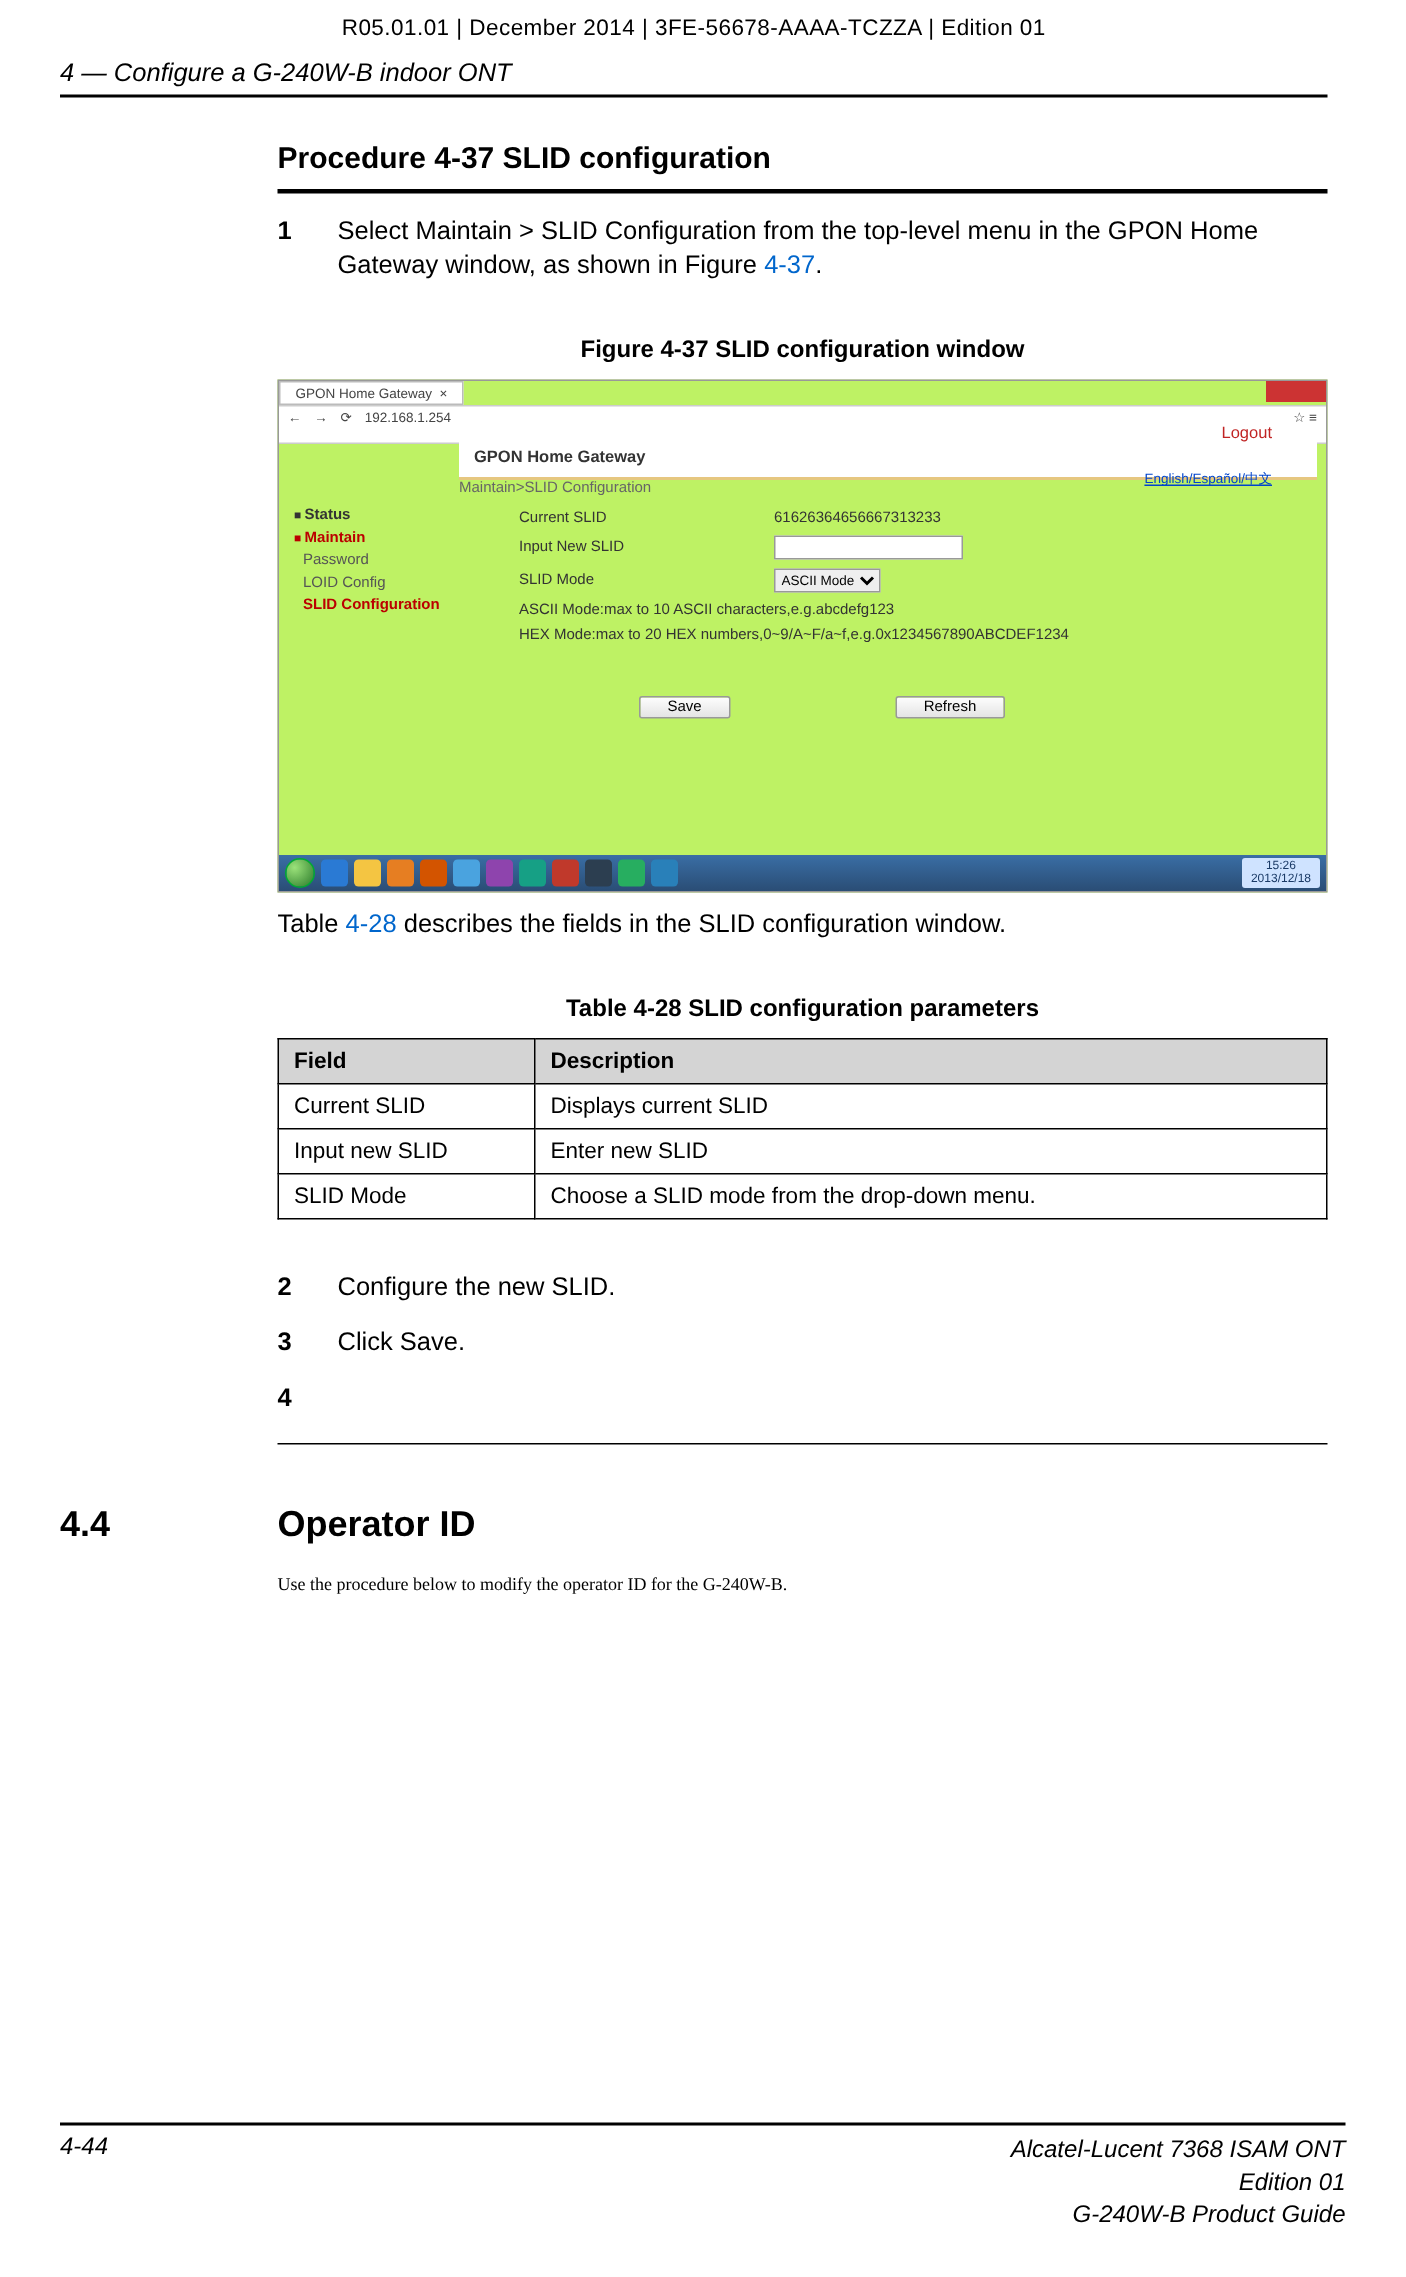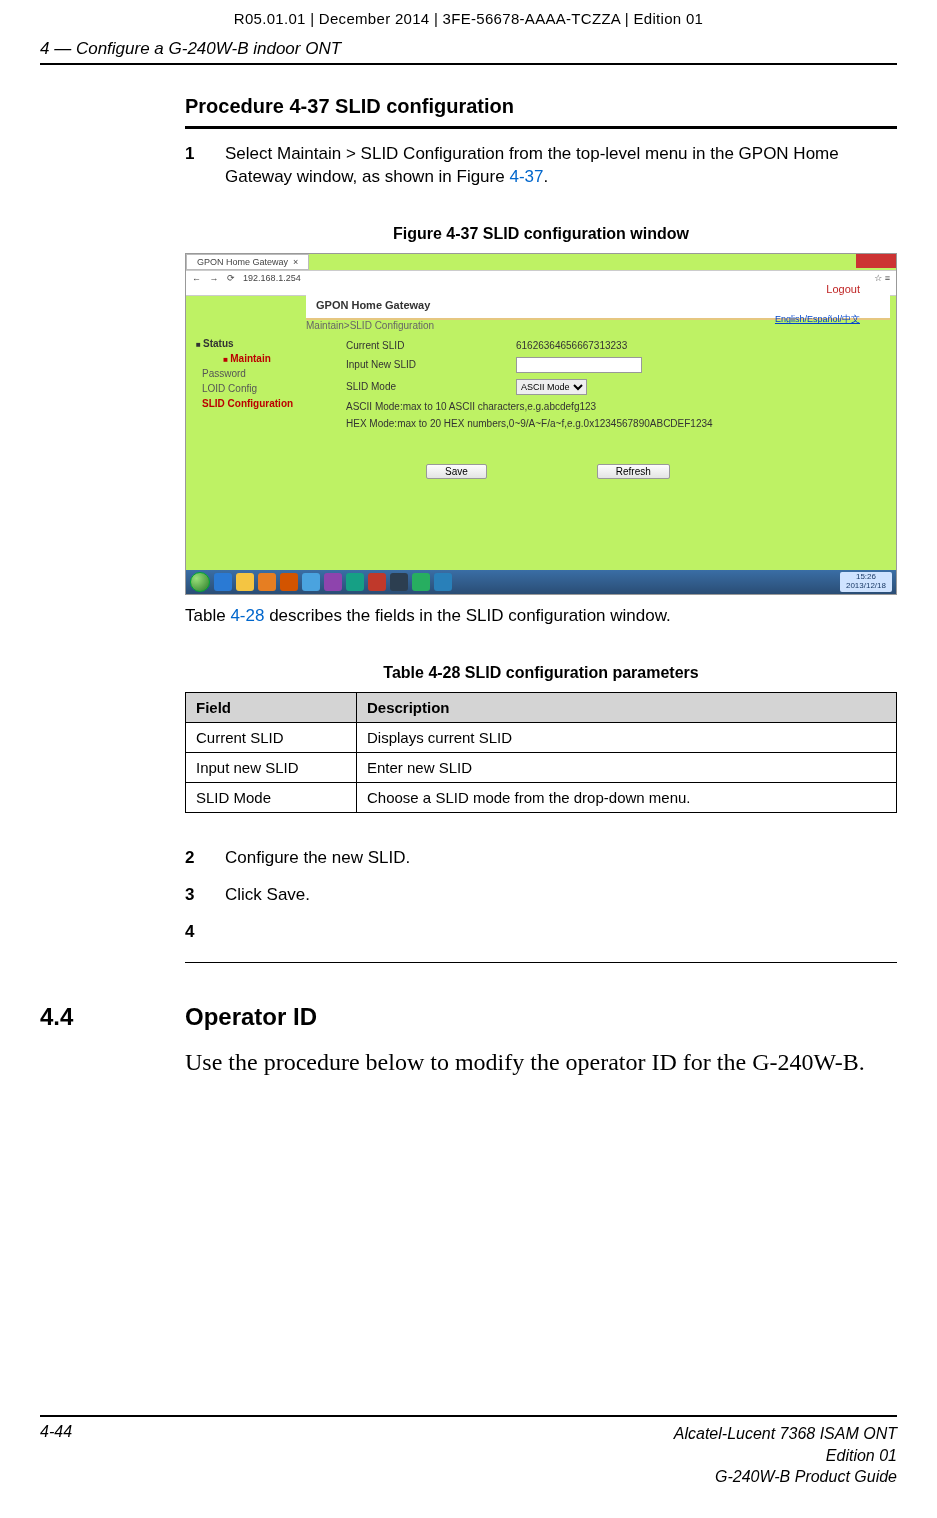--- a/index.html
+++ b/index.html
@@ -7,21 +7,21 @@
     margin: 0;
     padding: 0;
     background: #fff;
     color: #000;
     font-size: 16px;
   }
   .page {
     width: 937px;
     min-height: 1518px;
     margin: 0 auto;
-    padding: 10px 40px 30px 40px;
+    padding: 10px 52px 30px 40px;
     box-sizing: border-box;
     position: relative;
   }
   .top-version {
     text-align: center;
     font-size: 15px;
     letter-spacing: 0.3px;
     margin-bottom: 12px;
     font-family: "Segoe UI", Arial, sans-serif;
   }
@@ -121,21 +121,21 @@
   .ss-header .lang { color:#0044cc; text-decoration:underline; font-size:9px; }
   .ss-bc {
     position:absolute; top:66px; left:120px; color:#666; font-size:10px;
   }
   .ss-side {
     position:absolute; top:82px; left:6px; width:110px;
     font-size:10px;
   }
   .ss-side div { padding:2px 4px; }
   .ss-side .grp { font-weight:700; color:#333; }
-  .ss-side .grp.m { color:#b00;text-align:center; }
+  .ss-side .grp.m { color:#b00; }
   .ss-side .sub { padding-left:10px; color:#555; }
   .ss-side .sub.act { color:#b00; font-weight:700; }
   .ss-side .grp::before { content:"■ "; font-size:8px; }
   .ss-form {
     position:absolute; top:86px; left:160px; right:20px;
     font-size:10px; color:#333;
   }
   .ss-form .row { display:flex; margin-bottom:6px; align-items:center; }
   .ss-form .row .lbl { width:170px; }
   .ss-form .row input[type=text] { width:120px; height:14px; border:1px solid #999; font-size:9px; padding:0 2px; }
@@ -200,21 +200,21 @@
     font-weight: 700;
     flex-shrink: 0;
   }
   .section-title {
     font-size: 24px;
     font-weight: 700;
   }
   .section-body {
     margin-left: 145px;
     font-family: Georgia, "Times New Roman", serif;
-    font-size: 24px;
+    font-size: 12px;
   }
   .footer {
     position: absolute;
     left: 40px; right: 40px;
     bottom: 30px;
   }
   .footer hr {
     border: 0;
     border-top: 2px solid #000;
     margin: 0 0 6px 0;

